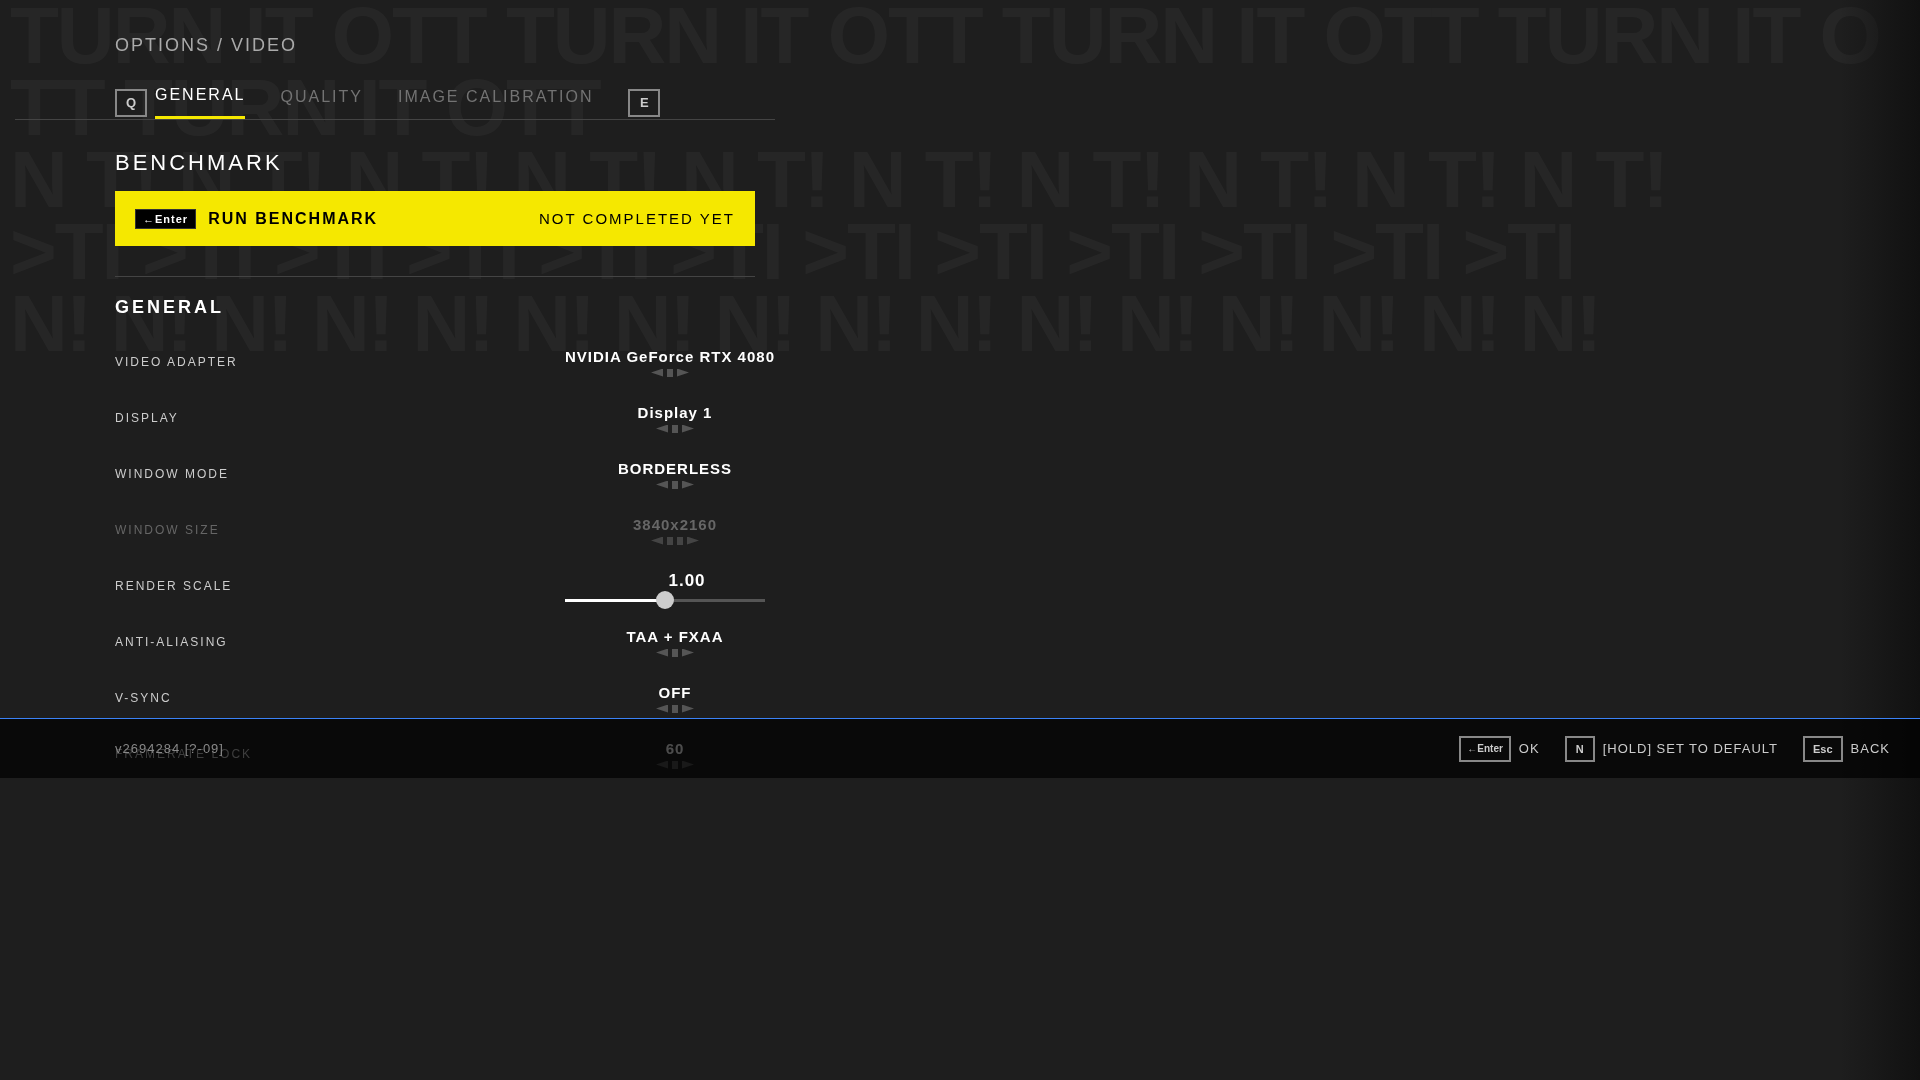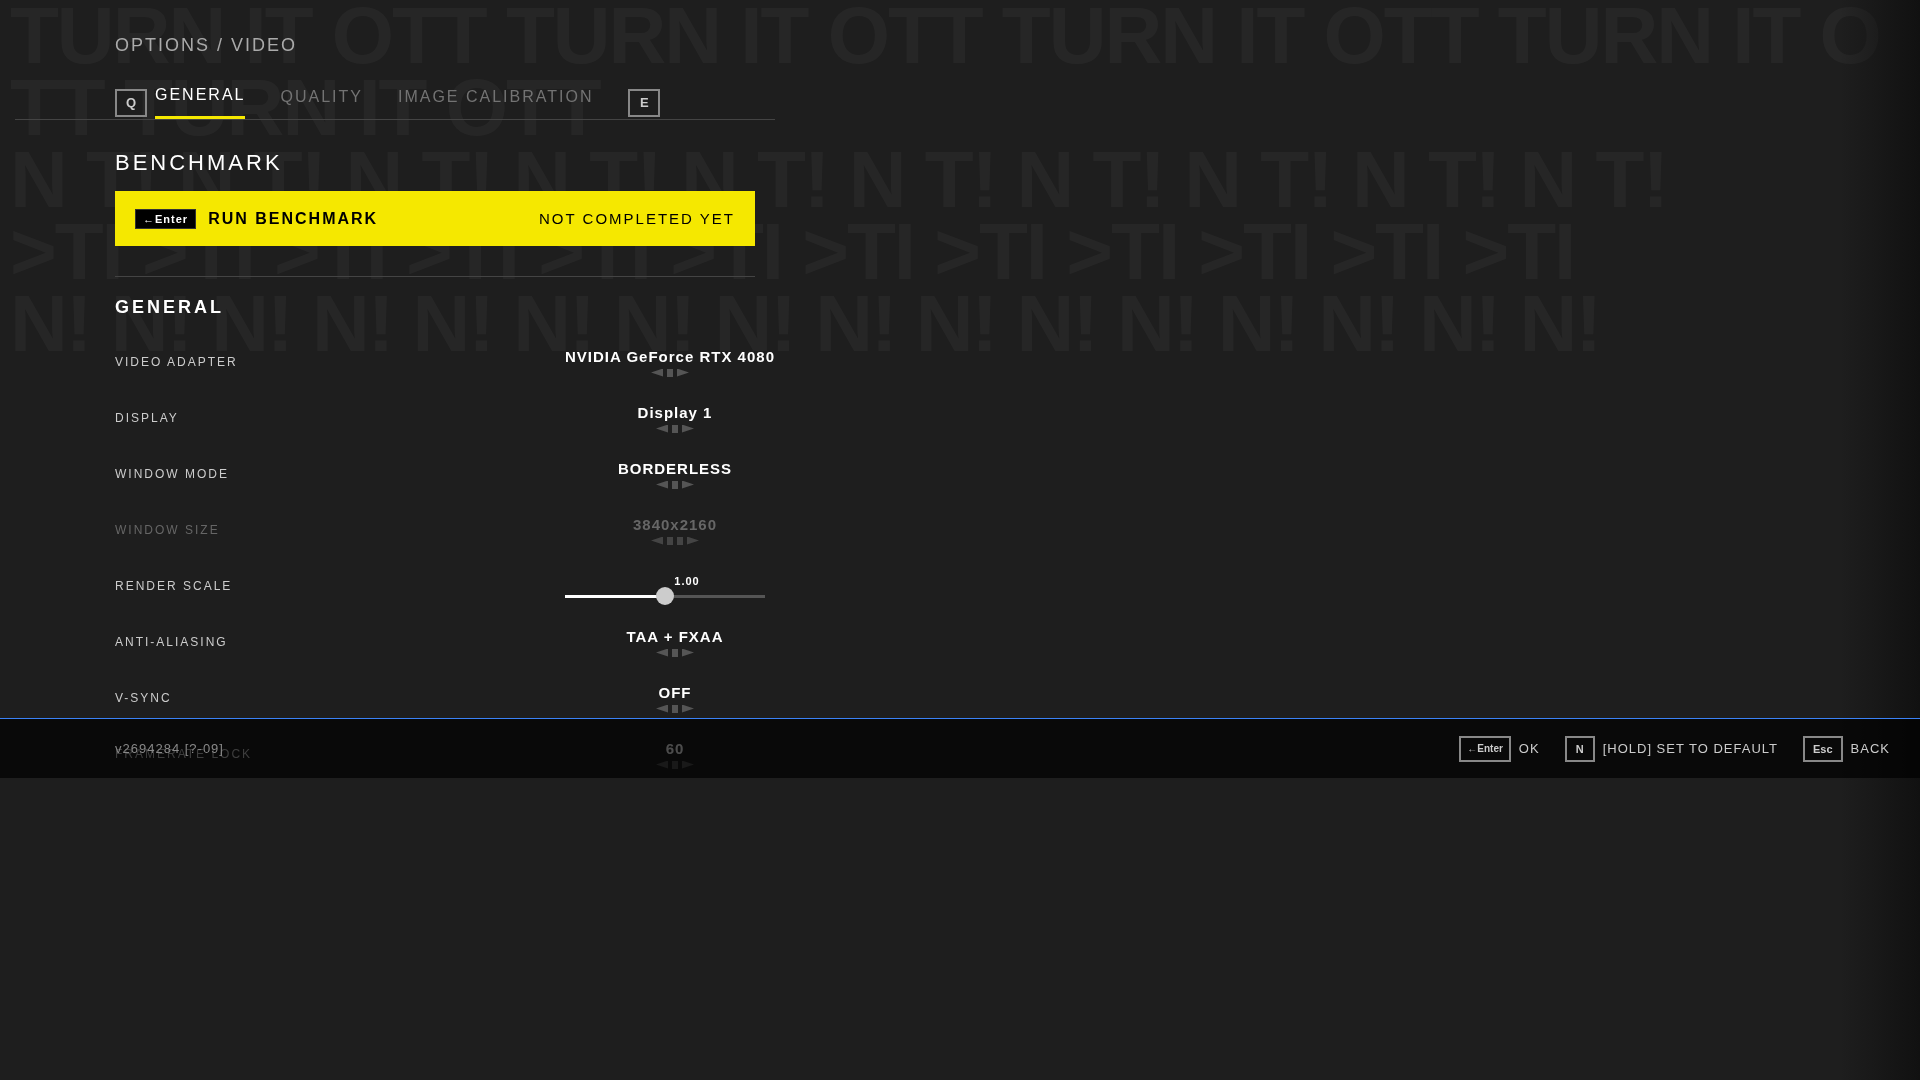--- a/index.html
+++ b/index.html
@@ -239,21 +239,21 @@
 
     
     .slider-container {
       display: flex;
       flex-direction: column;
       align-items: center;
       width: 220px;
     }
 
     .slider-value {
-      font-size: 11px;
+      font-size: 17px;
       font-weight: bold;
       letter-spacing: 1px;
       margin-bottom: 8px;
       margin-left: 44px;
     }
 
     .slider-track {
       width: 200px;
       height: 3px;
       background: #555;

